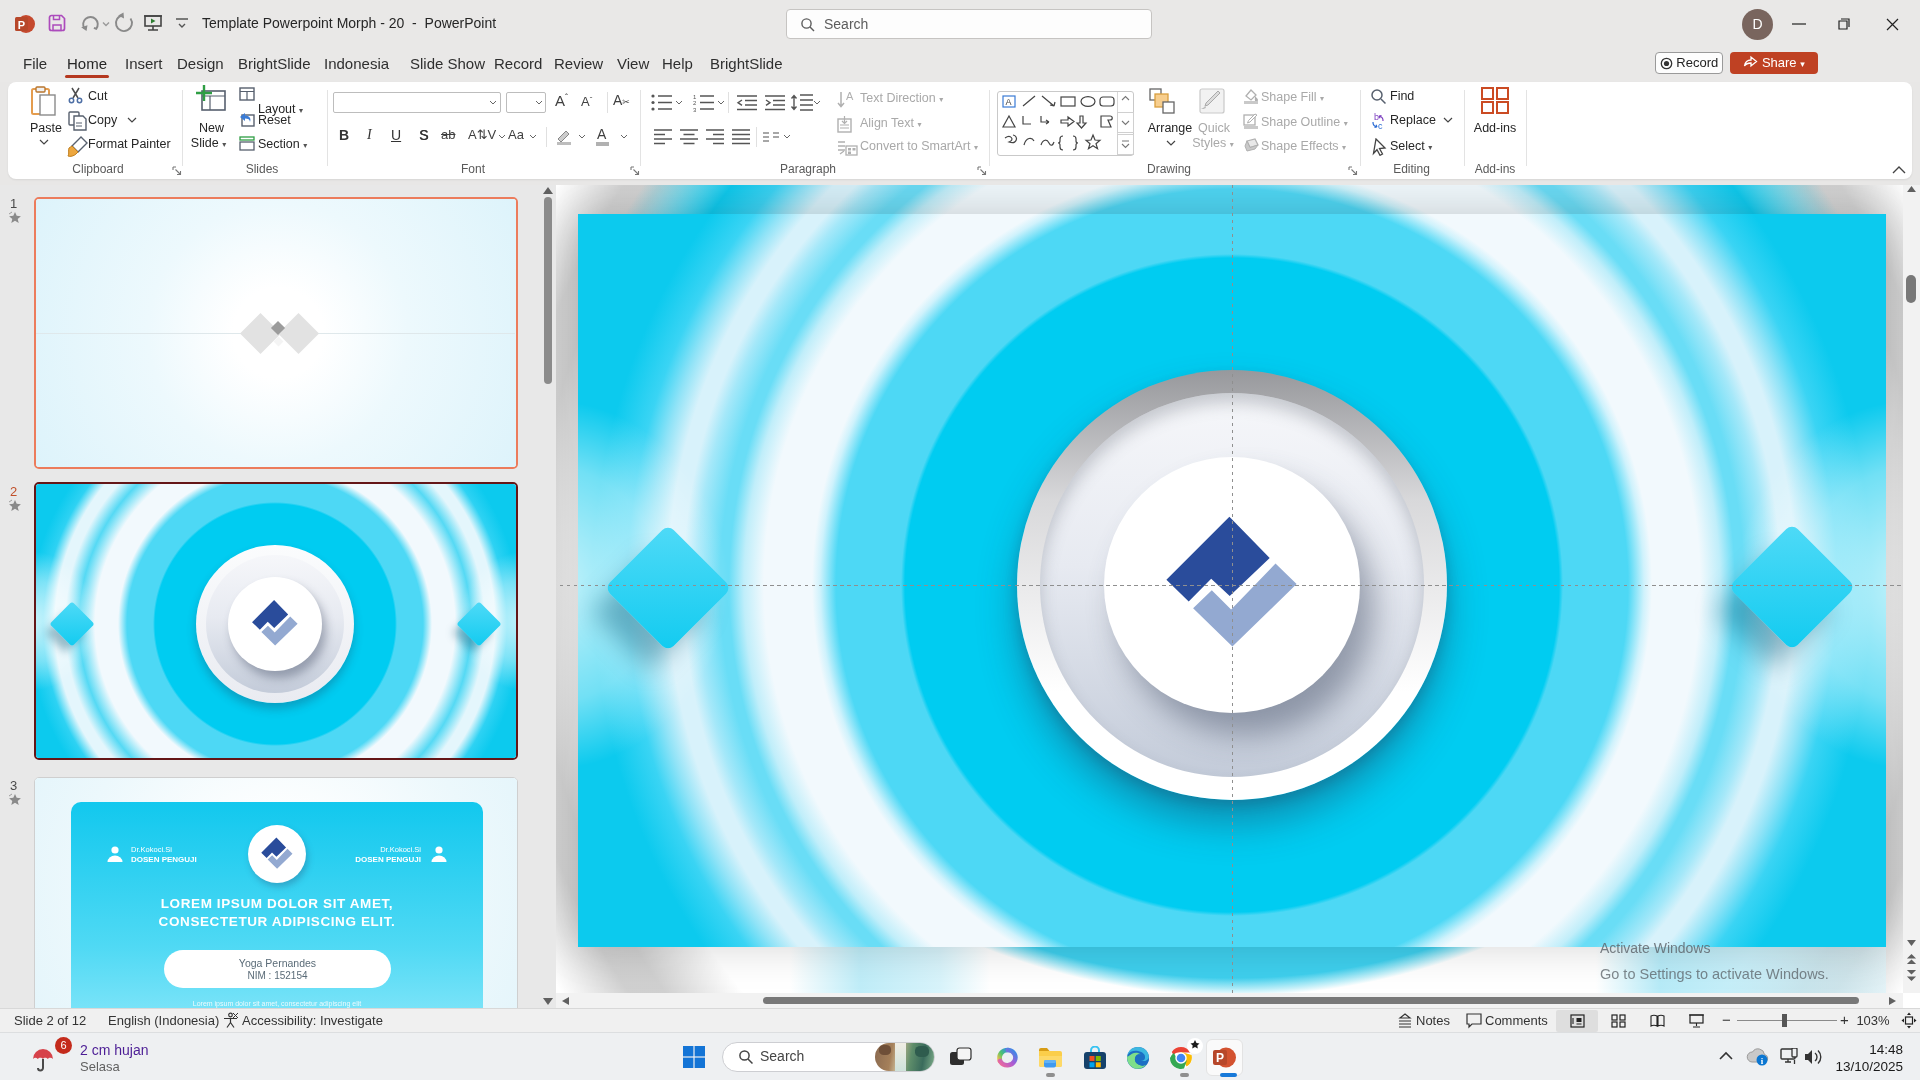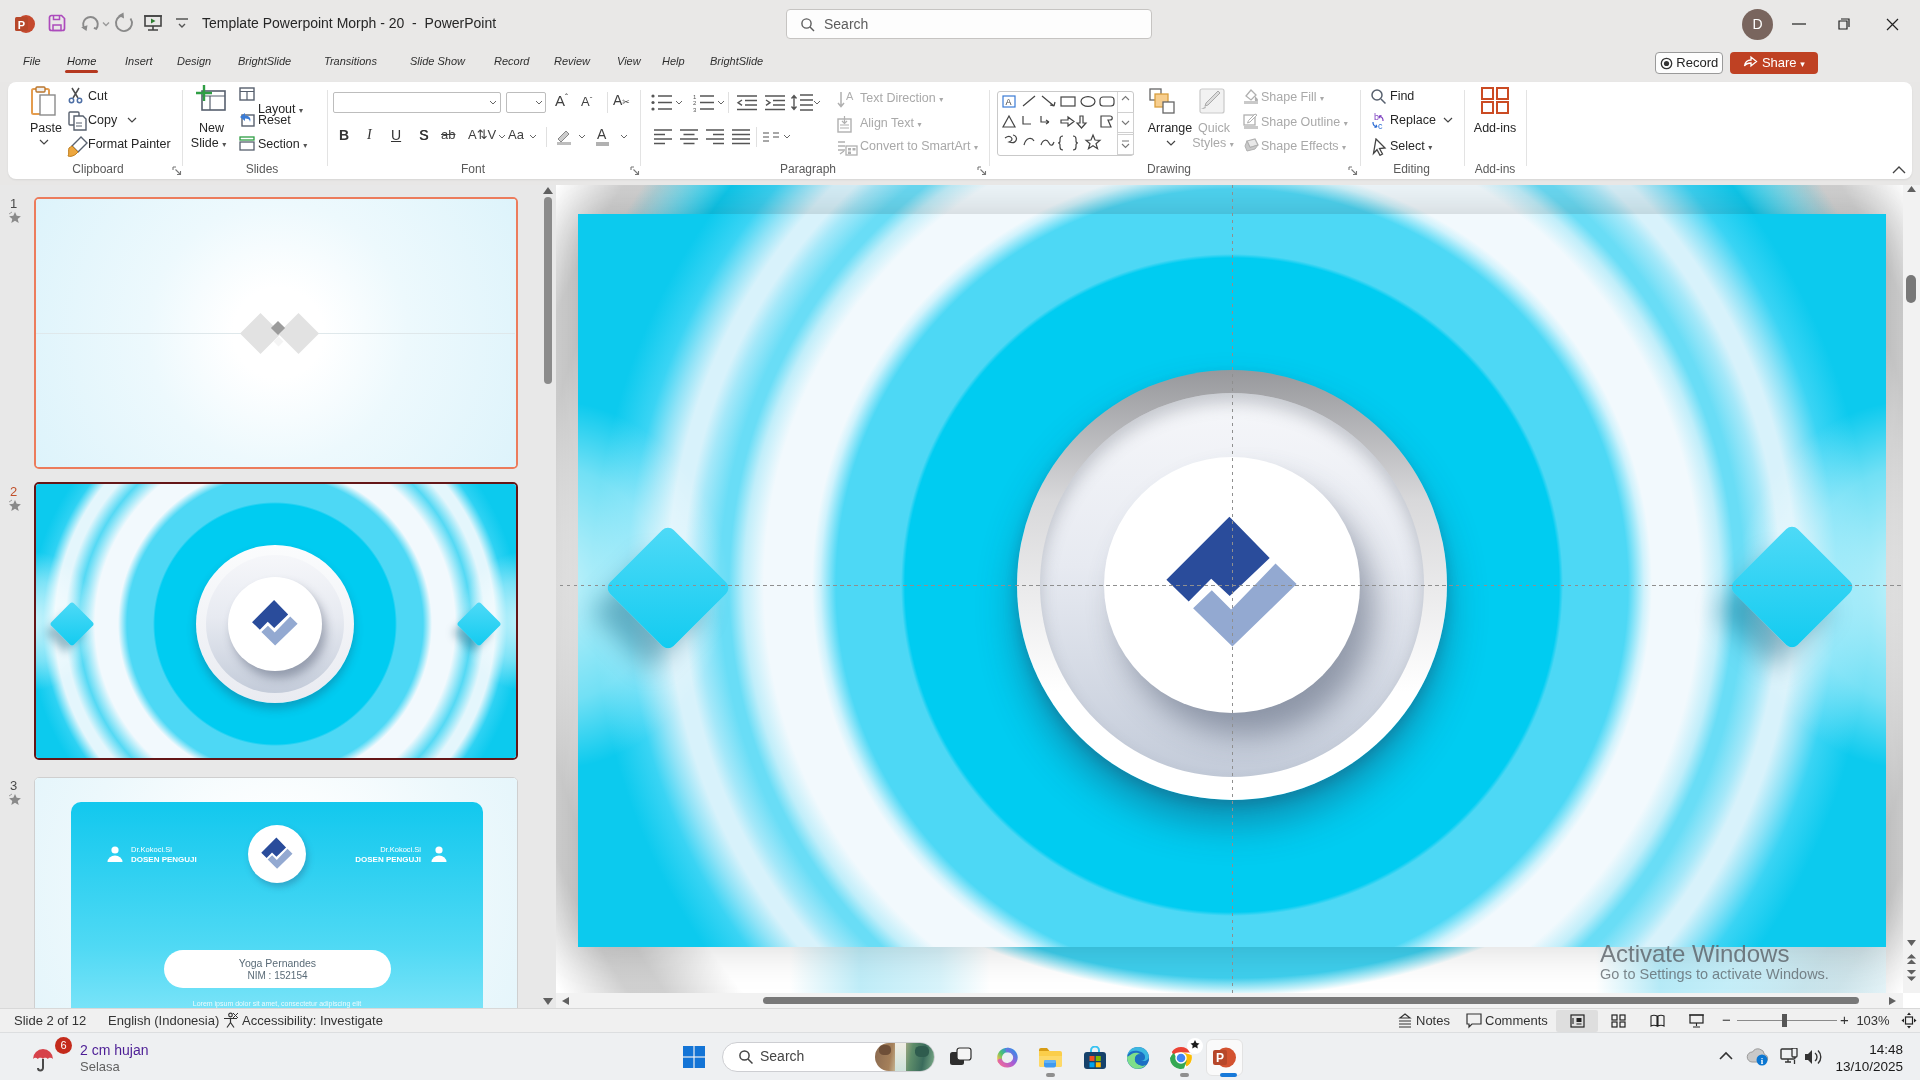--- a/index.html
+++ b/index.html
@@ -11,21 +11,21 @@
 
 #titlebar { position:absolute; left:0; top:0; width:1920px; height:48px; background:#e9e8e7; }
 #titlebar .ttl { position:absolute; left:202px; top:15px; font-size:15px; color:#262626; }
 #search { position:absolute; left:786px; top:9px; width:366px; height:30px; background:#fdfdfd; border:1px solid #c6c4c2; border-radius:4px; }
 #search span { position:absolute; left:37px; top:6px; font-size:14px; color:#5c5c5c; }
 .winbtn { position:absolute; top:0; width:46px; height:48px; color:#333; }
 #avatar { position:absolute; left:1742px; top:9px; width:31px; height:31px; border-radius:50%; background:#79655e; color:#fff; font-size:14px; text-align:center; line-height:31px; }
 
 
 #tabrow { position:absolute; left:0; top:48px; width:1920px; height:34px; background:#e9e8e7; }
-.tab { position:absolute; top:7px; font-size:11px; color:#2f2f2f;font-style:italic; }
+.tab { position:absolute; top:7px; font-size:15px; color:#2f2f2f; }
 .tab.sel { color:#262626; }
 .tab.sel:after { content:""; position:absolute; left:-2px; right:-2px; bottom:-6px; height:3px; background:#b5381f; border-radius:2px; }
 #recbtn { position:absolute; left:1655px; top:4px; width:68px; height:22px; border:1px solid #9a9a9a; border-radius:4px; background:#fdfdfd; font-size:13px; color:#222; text-align:center; line-height:20px; }
 #sharebtn { position:absolute; left:1730px; top:4px; width:88px; height:22px; border-radius:4px; background:#bf4123; font-size:13px; color:#fff; text-align:center; line-height:22px; }
 
 
 #ribbon { position:absolute; left:8px; top:82px; width:1904px; height:97px; background:#fff; border-radius:8px; box-shadow:0 1px 2px rgba(0,0,0,0.08); }
 .glabel { position:absolute; top:80px; font-size:12px; color:#5a5a5a; text-align:center; }
 .gsep { position:absolute; top:8px; width:1px; height:76px; background:#e3e3e3; }
 .launch { position:absolute; top:84px; width:10px; height:10px; }
@@ -125,21 +125,21 @@
         <path d="M17 19 l11 11 M28 19 l-11 11" stroke="#222" stroke-width="1.2"></path>
       </svg>
 </div>
 
 <div id="tabrow">
   <div class="tab" style="left:23px">File</div>
   <div class="tab sel" style="left:67px">Home</div>
   <div class="tab" style="left:125px">Insert</div>
   <div class="tab" style="left:177px">Design</div>
   <div class="tab" style="left:238px">BrightSlide</div>
-  <div class="tab" style="left:324px">Transitions</div>
+  <div class="tab" style="left:324px">Indonesia</div>
   <div class="tab" style="left:410px">Slide Show</div>
   <div class="tab" style="left:494px">Record</div>
   <div class="tab" style="left:554px">Review</div>
   <div class="tab" style="left:617px">View</div>
   <div class="tab" style="left:662px">Help</div>
   <div class="tab" style="left:710px">BrightSlide</div>
   <div id="recbtn"><svg style="vertical-align:-2.5px" width="13" height="13" viewBox="0 0 13 13">
           <circle cx="6.5" cy="6.5" r="5.2" fill="none" stroke="#333" stroke-width="1.3"></circle>
           <circle cx="6.5" cy="6.5" r="2.6" fill="#333"></circle>
         </svg> Record</div>
@@ -499,20 +499,21 @@
           <circle cx="10" cy="6" r="3.6" fill="#fff"></circle>
           <path d="M2.5 18 a7.5 6.5 0 0 1 15 0 z" fill="#fff"></path>
         </svg>
     <div class="btn-white" style="left:213px;top:47px;width:58px;height:58px;box-shadow:2px 4px 6px rgba(40,90,130,0.35)"></div>
     <svg class="abs" style="left:212px;top:46px" width="60" height="60" viewBox="-30 -30 60 60">
           <g transform="scale(0.24)">
       <polygon points="-2.6,-68.3 37.7,-26.9 -2.3,11.1 -20.8,-6.2 -43.3,16.4 -65.6,-5.3" fill="#2a4c9b"></polygon>
       <polygon points="43.5,-21.5 64.6,-0.9 0.4,61.6 -38.9,23.2 -20.2,5.3 -0.9,24.6" fill="#93a9d1"></polygon>
     </g>
         </svg>
+    <div class="abs" style="left:42px;top:117px;width:400px;text-align:center;font-size:13.5px;font-weight:bold;color:#fff;letter-spacing:0.6px;line-height:18px">LOREM IPSUM DOLOR SIT AMET,<br>CONSECTETUR ADIPISCING ELIT.</div>
     <div class="abs" style="left:129px;top:172px;width:227px;height:38px;border-radius:19px;background:#fff"></div>
     <div class="abs" style="left:129px;top:179px;width:227px;text-align:center;font-size:10.5px;color:#5a6b77">Yoga Pernandes</div>
     <div class="abs" style="left:129px;top:192px;width:227px;text-align:center;font-size:10px;color:#5a6b77">NIM : 152154</div>
     <div class="abs" style="left:42px;top:222px;width:400px;text-align:center;font-size:7px;color:rgba(255,255,255,0.85)">Lorem ipsum dolor sit amet, consectetur adipiscing elit</div>
   </div>
   <svg class="abs" style="left:542px;top:1px" width="12" height="9" viewBox="0 0 12 9">
         <path d="M6 1 L11 8 H1 z" fill="#606060"></path>
       </svg>
   <div class="abs" style="left:544px;top:12px;width:8px;height:187px;border-radius:4px;background:#8b8b8b"></div>
   <svg class="abs" style="left:542px;top:812px" width="12" height="9" viewBox="0 0 12 9">
@@ -544,21 +545,21 @@
     <div class="btn-outer" style="left:439px;top:156px;width:430px;height:430px"></div>
     <div class="btn-mid" style="left:462px;top:179px;width:384px;height:384px"></div>
     <div class="btn-white" style="left:526px;top:243px;width:256px;height:256px;box-shadow:14px 22px 30px rgba(60,70,95,0.45)"></div>
     <svg class="abs" style="left:504px;top:221px" width="300" height="300" viewBox="-150 -150 300 300">
       <polygon points="-2.6,-68.3 37.7,-26.9 -2.3,11.1 -20.8,-6.2 -43.3,16.4 -65.6,-5.3" fill="#2a4c9b"></polygon>
       <polygon points="43.5,-21.5 64.6,-0.9 0.4,61.6 -38.9,23.2 -20.2,5.3 -0.9,24.6" fill="#93a9d1"></polygon>
     </svg>
   </div>
   <div class="guideh" style="left:4px;top:400px;width:1342px"></div>
   <div class="guidev" style="left:676px;top:0;height:808px"></div>
-  <div class="abs" style="left:1044px;top:755px;font-size:24px;color:rgba(90,96,102,0.8)">Activate Windows</div>
+  <div class="abs" style="left:1044px;top:755px;font-size:14px;color:rgba(90,96,102,0.8)">Activate Windows</div>
   <div class="abs" style="left:1044px;top:781px;font-size:14.5px;color:rgba(90,96,102,0.75)">Go to Settings to activate Windows.</div>
   <div id="vsb">
     <svg class="abs" style="left:3px;top:0px" width="11" height="8" viewBox="0 0 12 9">
           <path d="M6 1 L11 8 H1 z" fill="#606060"></path>
         </svg>
     <div class="abs" style="left:3px;top:90px;width:10px;height:28px;border-radius:5px;background:#787878"></div>
     <svg class="abs" style="left:3px;top:754px" width="11" height="8" viewBox="0 0 12 9">
           <path d="M6 8 L11 1 H1 z" fill="#606060"></path>
         </svg>
     <svg class="abs" style="left:3px;top:768px" width="11" height="13" viewBox="0 0 12 14">

